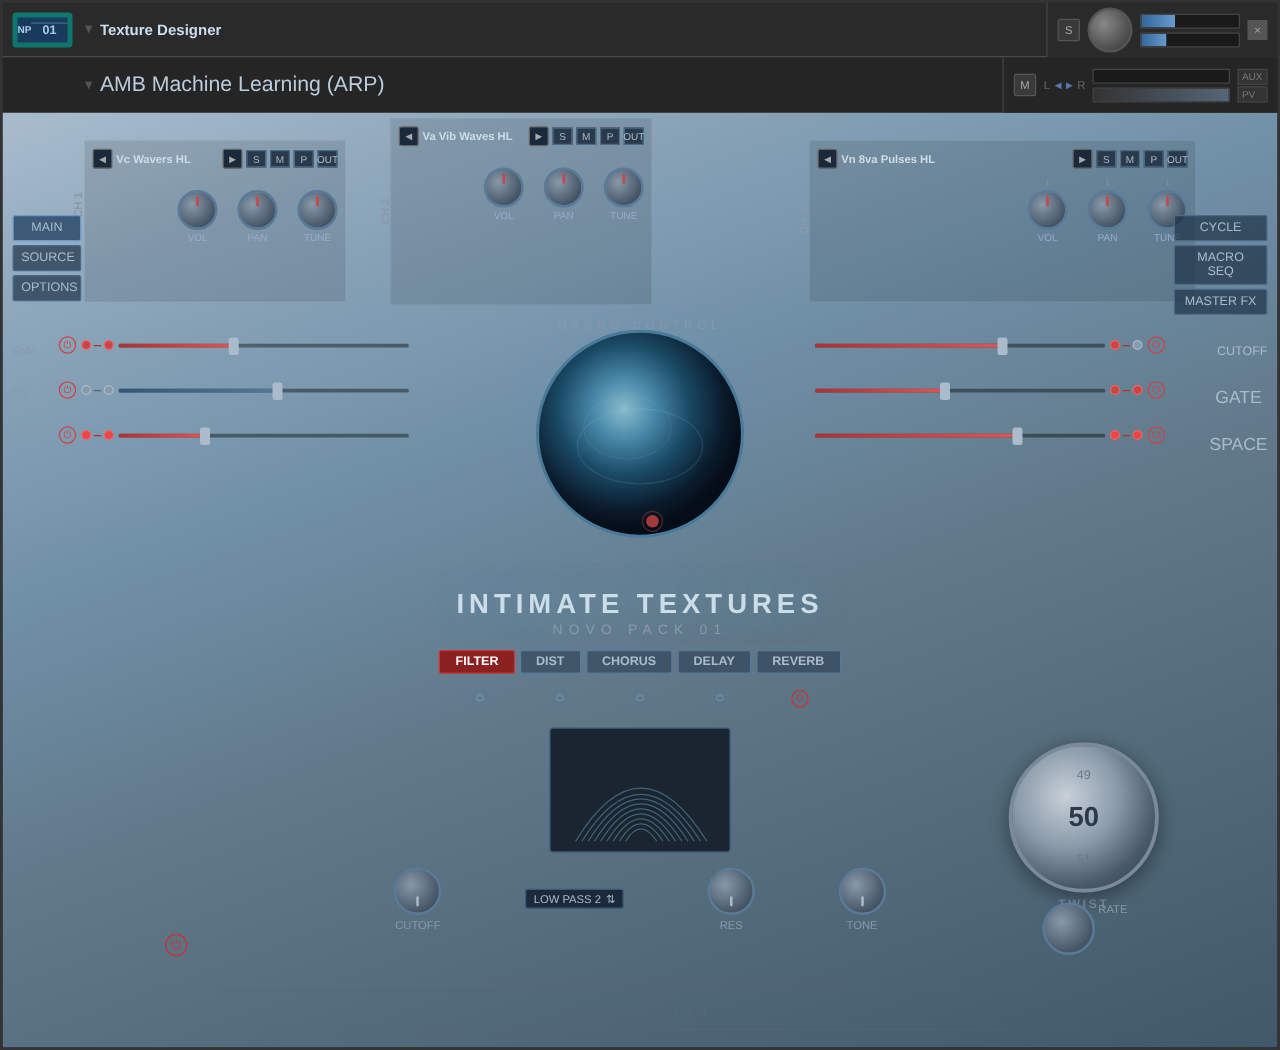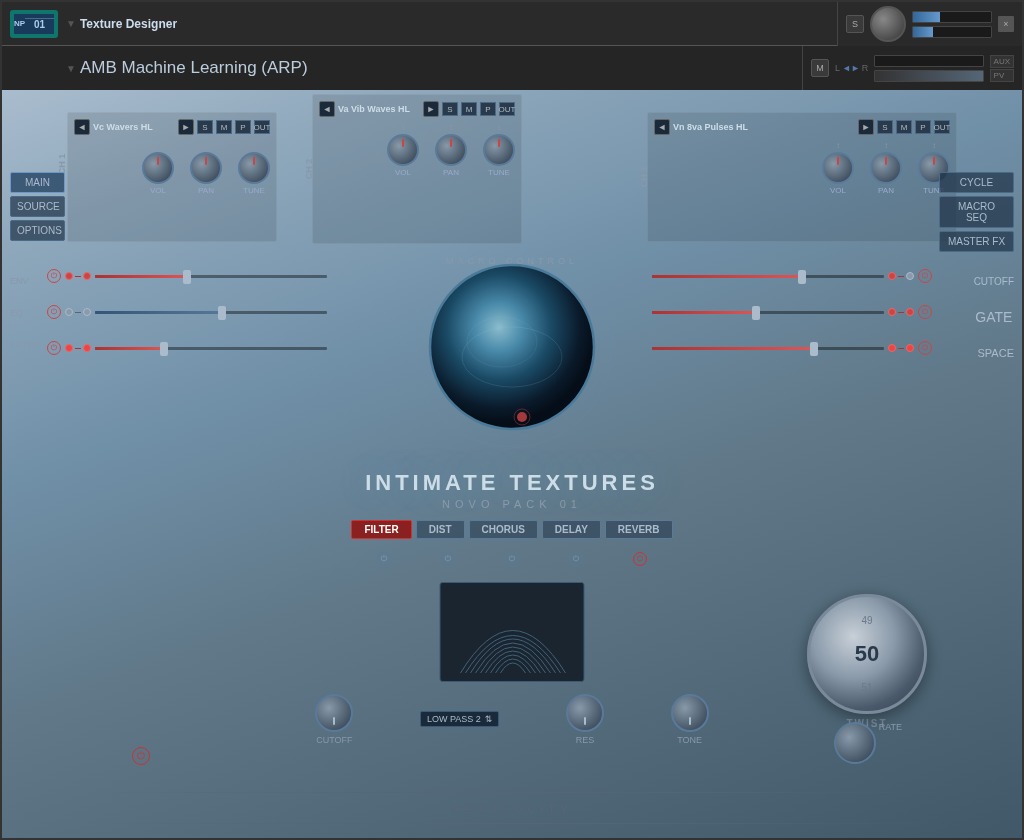--- a/index.html
+++ b/index.html
@@ -582,21 +582,21 @@
 
   <div style="position:absolute;left:8px;top:270px;display:flex;flex-direction:column;gap:18px">
     <span class="macro-side-label">ENV</span>
     <span class="macro-side-label">EQ</span>
     <span class="macro-side-label">FILTER</span>
   </div>
 
   <div style="position:absolute;right:8px;top:270px;display:flex;flex-direction:column;gap:18px">
     <span class="macro-side-label-right" style="color:#aabbcc;font-size:10px;text-align:right">CUTOFF</span>
     <span class="macro-side-label-right" style="color:#aabbcc;font-size:14px;text-align:center">GATE</span>
-    <span class="macro-side-label-right" style="color:#aabbcc;font-size:11px;">SPACE</span>
+    <span class="macro-side-label-right" style="color:#aabbcc;font-size:14px;">SPACE</span>
   </div>
 
   <div style="position:absolute;top:262px;left:45px;width:280px">
 
     <div class="macro-row">
       <div class="macro-power">⏻</div>
       <div style="display:flex;align-items:center;gap:2px">
         <div class="macro-connector active"></div>
         <div style="width:6px;height:1px;background:#aa3333"></div>
         <div class="macro-connector active"></div>

